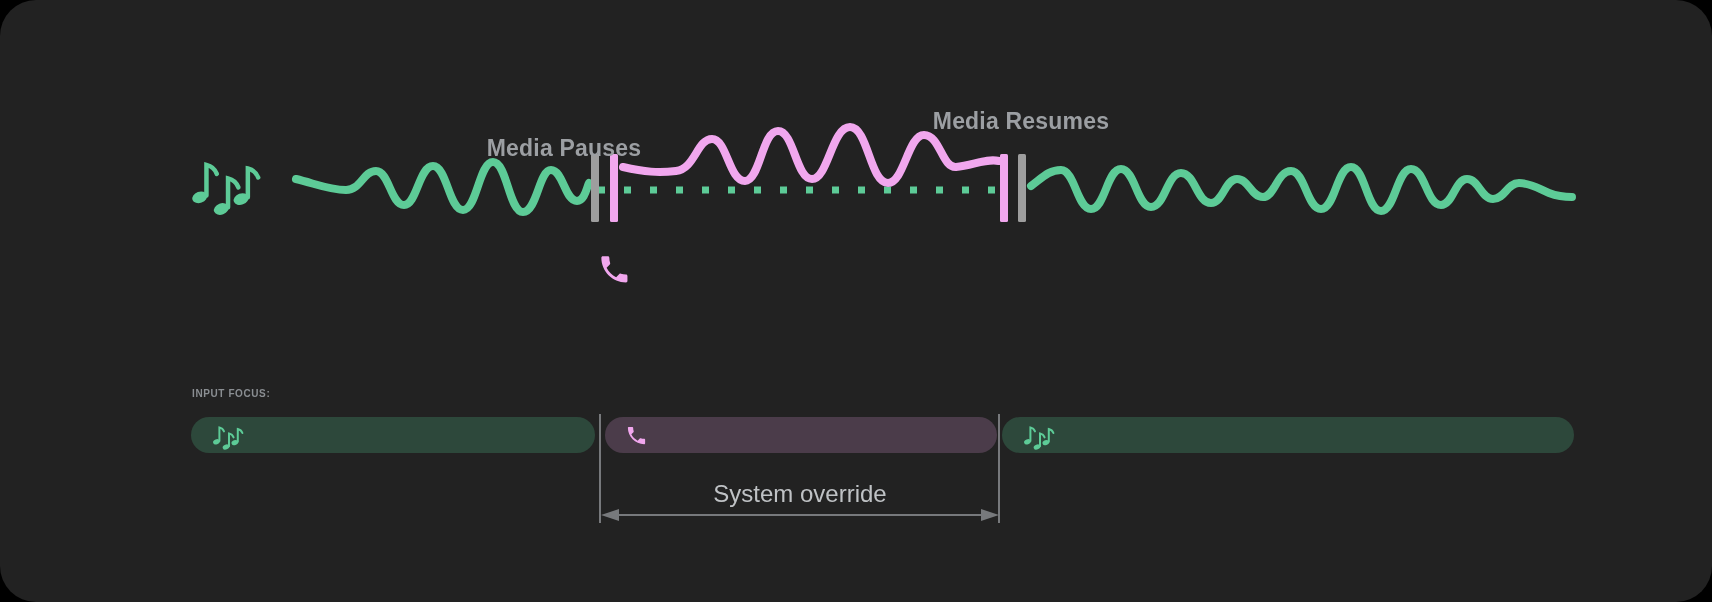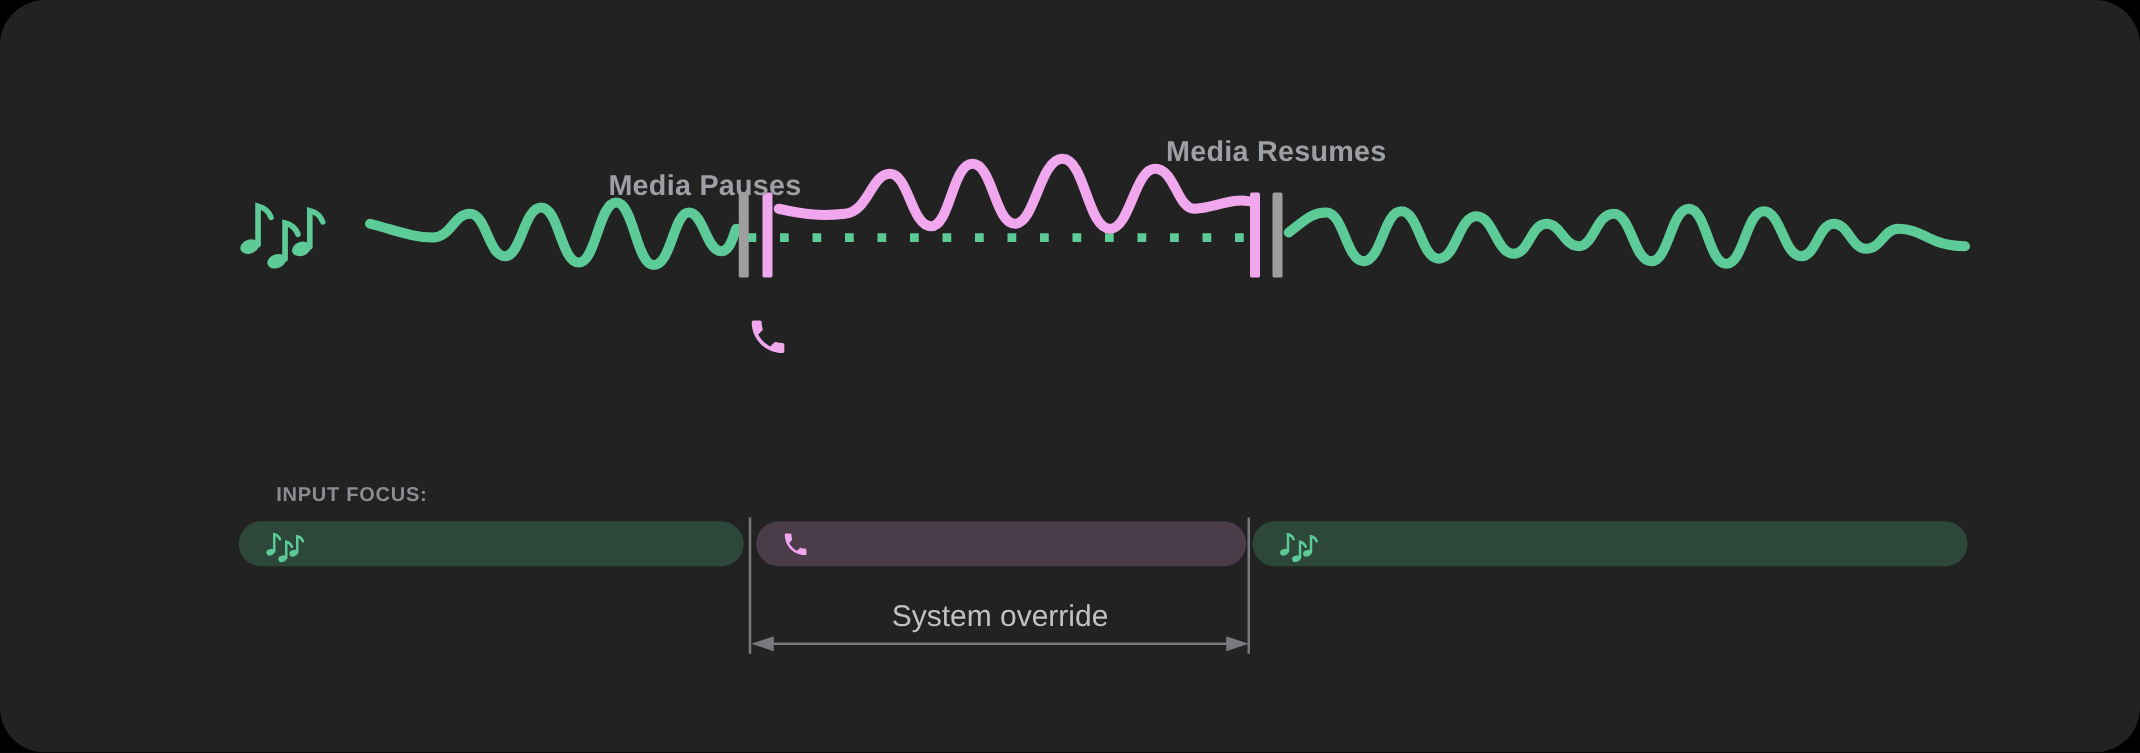--- a/index.html
+++ b/index.html
@@ -13,21 +13,21 @@
   .lbl-gray{color:var(--gray-text,#9c9fa3);}
   .lbl-pink{color:var(--label-pink,#efa4ef);}
   #lbl-pauses{left:564px;top:108px;margin-top:27px;}
   #lbl-call{left:810px;top:84px;}
   #lbl-resumes{left:1021px;top:108px;}
 
   .timeline-svg{position:absolute;left:0;top:0;}
 
   
   .input-focus-label{position:absolute;left:192px;top:388px;
-      font-size:16px;font-weight:700;letter-spacing:.6px;color:var(--muted-text,#8a8e92);margin-left:29px;}
+      font-size:10px;font-weight:700;letter-spacing:.6px;color:var(--muted-text,#8a8e92);}
   .pill{position:absolute;top:417px;height:36px;border-radius:18px;
         display:flex;align-items:center;padding-left:20px;box-sizing:border-box;}
   .pill-media{background:var(--pill-green,#2d483b);}
   .pill-call{background:var(--pill-purple,#4b3c4a);}
   #pill1{left:191px;width:404px;}
   #pill2{left:605px;width:392px;}
   #pill3{left:1002px;width:572px;}
 
   .vline{position:absolute;top:414px;width:2px;height:109px;background:var(--line-gray,#77797c);}
   #vline-start{left:599px;}

